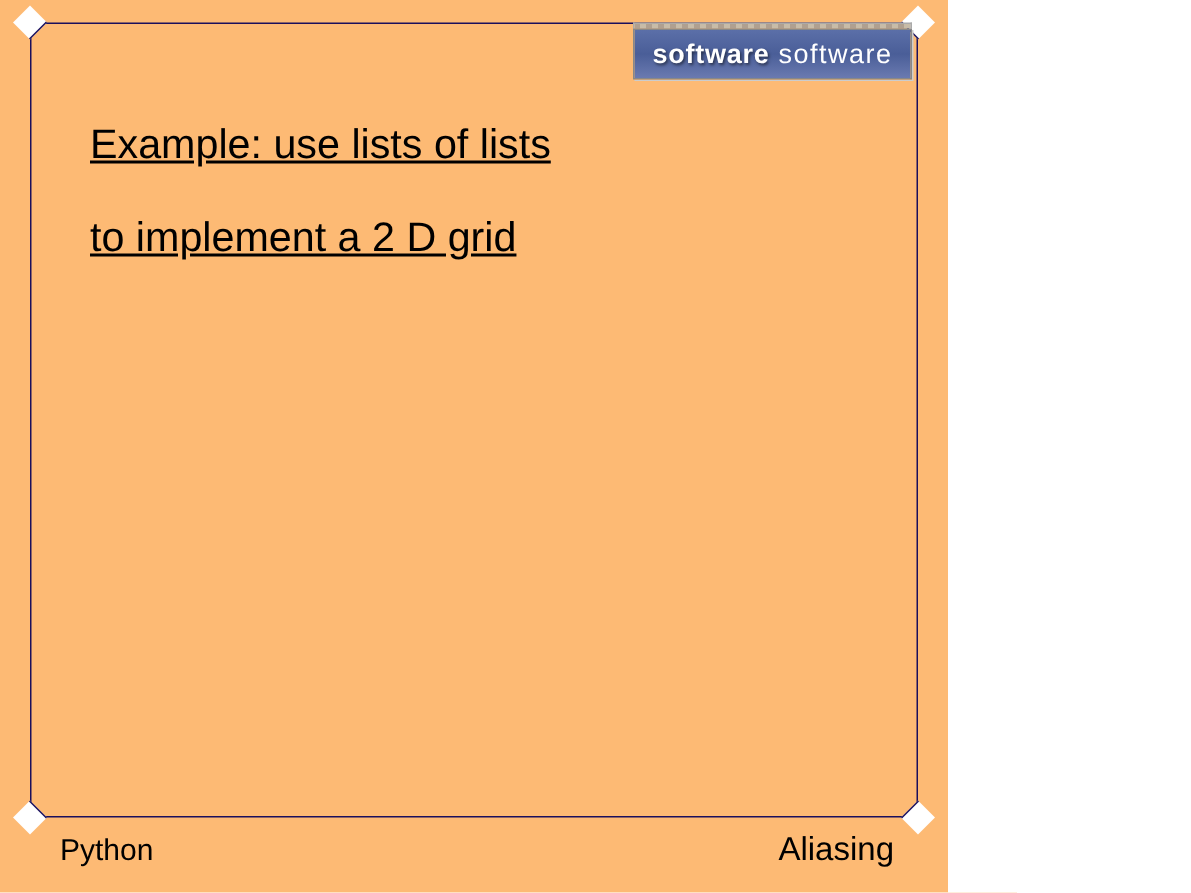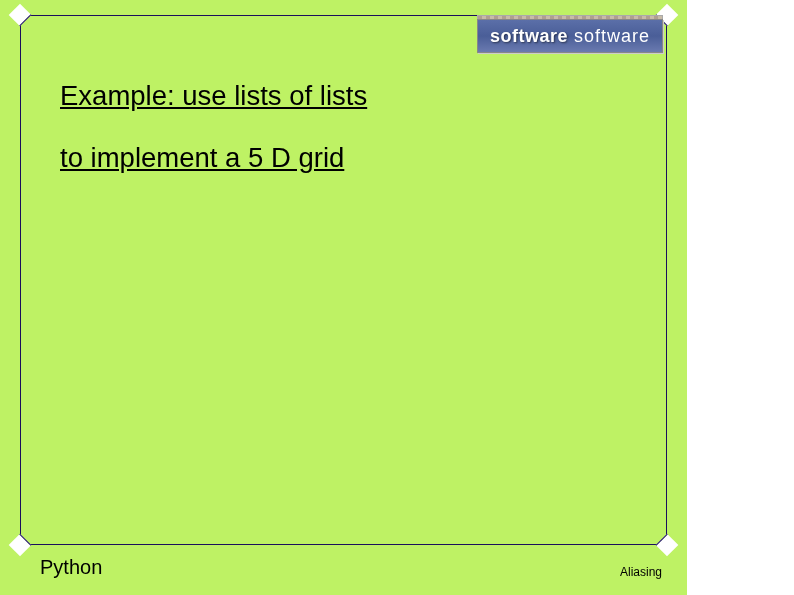--- a/index.html
+++ b/index.html
@@ -1,21 +1,21 @@
 <!DOCTYPE html>
 <html><head>
 <meta charset="utf-8">
 <style>
   * { margin: 0; padding: 0; box-sizing: border-box; }
   html, body { width: 794px; height: 595px; background: #fff; font-family: Arial, Helvetica, sans-serif; }
   .slide {
     position: relative;
-    width: 687px;
+    width: 632px;
     height: 595px;
-    background: #bef264;
+    background: #fdba74;
   }
   .frame {
     position: absolute;
     left: 20px;
     top: 15px;
     right: 20px;
     bottom: 50px;
     border: 1px solid #1a0f5c;
   }
   .corner {
@@ -84,23 +84,23 @@
   }
   .footer-left {
     position: absolute;
     left: 40px;
     bottom: 16px;
     font-size: 20px;
     color: #000;
   }
   .footer-right {
     position: absolute;
-    right: 25px;
+    right: 36px;
     bottom: 16px;
-    font-size: 12px;
+    font-size: 22px;
     color: #000;
   }
 </style>
 </head>
 <body>
 
 <div class="slide">
   <div class="frame"></div>
   <div class="corner tl"></div>
   <div class="corner tr"></div>
@@ -108,18 +108,18 @@
   <div class="corner br"></div>
 
   <div class="logo-top-strip"></div>
   <div class="logo">
     <span class="swtext">software</span>
     <span class="carp">software</span>
   </div>
 
   <div class="content">
     <p>Example: use lists of lists</p>
-    <p>to implement a 5 D grid</p>
+    <p>to implement a 2 D grid</p>
   </div>
 
   <div class="footer-left">Python</div>
   <div class="footer-right">Aliasing</div>
 </div>
 
 </body></html>

